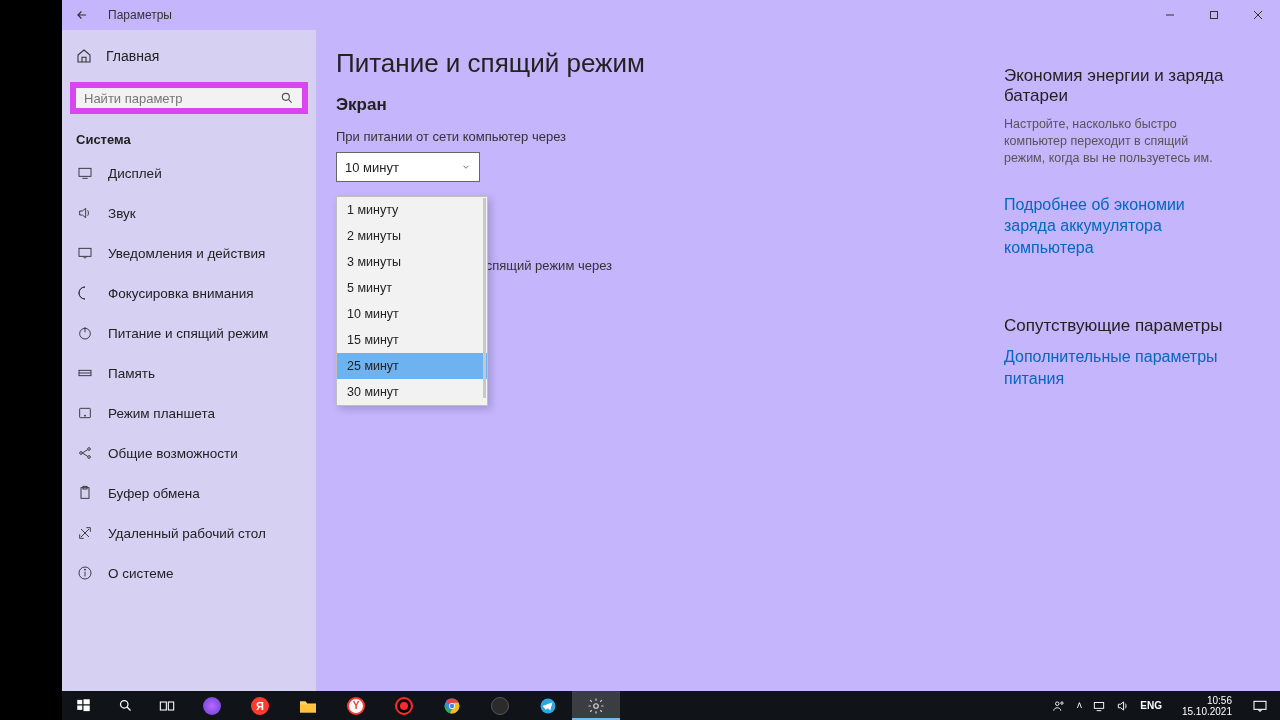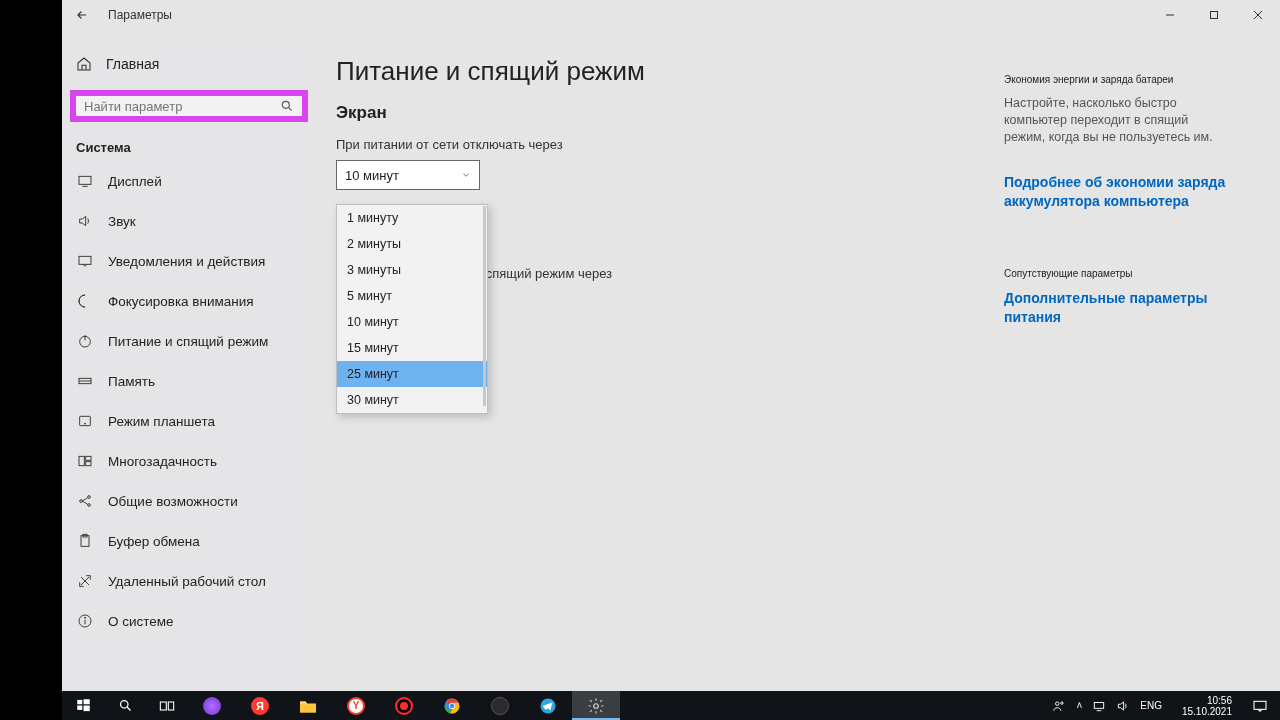--- a/index.html
+++ b/index.html
@@ -1,17 +1,17 @@
 <!DOCTYPE html>
 <html><head>
 <meta charset="utf-8">
 <style>
 * { margin: 0; padding: 0; box-sizing: border-box; font-family: "Segoe UI", Tahoma, sans-serif; }
 html, body { width: 1280px; height: 720px; overflow: hidden; background: #000; }
-.app-window { position: absolute; left: 62px; top: 0; width: 1218px; height: 691px; background: #e5e5e5; display: flex; flex-direction: column; gap: 8px; }
+.app-window { position: absolute; left: 62px; top: 0; width: 1218px; height: 691px; background: #c4b5fd; display: flex; flex-direction: column; }
 .titlebar { height: 30px; display: flex; align-items: center; position: relative; }
 .titlebar .back { width: 40px; display: flex; justify-content: center; align-items: center; font-size: 14px; color: #333; cursor: pointer; }
 .titlebar .title { font-size: 12px; color: #333; margin-left: 6px; }
 .win-controls { position: absolute; right: 0; top: 0; display: flex; }
 .win-btn { width: 44px; height: 30px; display: flex; align-items: center; justify-content: center; font-size: 11px; color: #333; cursor: pointer; }
 .content-row { flex: 1; display: flex; min-height: 0; }
 .sidebar { width: 254px; background: rgba(230,230,235,0.55); display: flex; flex-direction: column; padding-top: 6px; backdrop-filter: blur(4px); }
 .home-row { display: flex; align-items: center; height: 40px; padding-left: 14px; gap: 14px; color: #222; font-size: 14px; cursor: pointer; }
 .search-wrap { padding: 6px 8px 10px 8px; }
 .search-box { width: 100%; height: 32px; border: 6px solid #d946ef; background: #f2f2f2; display: flex; align-items: center; padding: 0 8px; justify-content: space-between; }
@@ -23,23 +23,23 @@
 .nav-item .nicon { width: 18px; display: flex; justify-content: center; color: #333; font-size: 14px; }
 .main-area { flex: 1; padding: 18px 24px 0 20px; position: relative; display: flex; }
 .main-col { flex: 1; min-width: 0; }
 .page-title { font-size: 26px; font-weight: 400; color: #222; margin-bottom: 16px; }
 .section-h { font-size: 17px; font-weight: 600; color: #222; margin-bottom: 14px; }
 .field-label { font-size: 13px; color: #333; margin-bottom: 8px; }
 .combo { width: 144px; height: 30px; border: 1px solid #666; display: flex; align-items: center; padding: 0 8px; font-size: 13px; color: #222; justify-content: space-between; cursor: pointer; background: #fff; }
 .combo .chev { font-size: 10px; color: #555; }
 .sleep-block { margin-top: 76px; }
 .right-panel { width: 260px; padding-top: 18px; padding-right: 28px; padding-left: 8px; }
-.rp-head { font-size: 10px; color: #222; margin-bottom: 10px; }
+.rp-head { font-size: 17px; color: #222; margin-bottom: 10px; }
 .rp-text { font-size: 12.5px; color: #555; line-height: 1.35; margin-bottom: 27px; }
-.rp-link { font-size: 14px; color: #0067c0; cursor: pointer; line-height: 1.35; font-weight: bold; }
+.rp-link { font-size: 16px; color: #0067c0; cursor: pointer; line-height: 1.35; }
 .rp-block2 { margin-top: 58px; }
 .dropdown-pop { position: absolute; left: 20px; top: 166px; width: 152px; background: #f2f2f2; border: 1px solid #bfbfbf; box-shadow: 3px 3px 8px rgba(0,0,0,0.18); z-index: 50; }
 .dd-inner { position: relative; }
 .dd-scroll { position: absolute; right: 1px; top: 1px; width: 3px; height: 200px; background: #c8c8c8; }
 .dd-item { height: 26px; display: flex; align-items: center; padding-left: 10px; font-size: 12.5px; color: #222; cursor: pointer; }
 .dd-item.hl { background: #6fb2f0; }
 .taskbar { position: absolute; left: 62px; bottom: 0; width: 1218px; height: 29px; background: #101318; display: flex; align-items: center; }
 .tb-left { display: flex; align-items: center; height: 100%; }
 .tb-btn { width: 42px; height: 100%; display: flex; align-items: center; justify-content: center; color: #fff; font-size: 14px; cursor: pointer; }
 .tb-btn.app { width: 48px; }
@@ -165,30 +165,20 @@
             <span class="nicon">
               <svg width="16" height="14" viewBox="0 0 24 20" fill="none" stroke="#333" stroke-width="1.4">
                 <rect x="4" y="3" width="16" height="14" rx="1"></rect>
                 <circle cx="12" cy="14" r="0.8" fill="#333"></circle>
               </svg>
             </span>
             <span>Режим планшета</span>
           </div>
           <div class="nav-item">
             <span class="nicon">
-              <svg width="16" height="14" viewBox="0 0 24 20" fill="none" stroke="#333" stroke-width="1.4">
-                <rect x="3" y="3" width="8" height="14"></rect>
-                <rect x="13" y="3" width="8" height="6"></rect>
-                <rect x="13" y="11" width="8" height="6"></rect>
-              </svg>
-            </span>
-            <span>Многозадачность</span>
-          </div>
-          <div class="nav-item">
-            <span class="nicon">
               <svg width="16" height="16" viewBox="0 0 24 24" fill="none" stroke="#333" stroke-width="1.4">
                 <path d="M8 12l8-5M8 12l8 5"></path>
                 <circle cx="6" cy="12" r="2"></circle>
                 <circle cx="18" cy="6" r="2"></circle>
                 <circle cx="18" cy="18" r="2"></circle>
               </svg>
             </span>
             <span>Общие возможности</span>
           </div>
           <div class="nav-item">
@@ -219,21 +209,21 @@
             </span>
             <span>О системе</span>
           </div>
         </div>
     </div>
 
     <div class="main-area">
       <div class="main-col">
         <div class="page-title">Питание и спящий режим</div>
         <div class="section-h">Экран</div>
-        <div class="field-label">При питании от сети отключать через</div>
+        <div class="field-label">При питании от сети компьютер через</div>
         <div class="combo">
           <span>10 минут</span>
           <span class="chev">
               <svg width="10" height="10" viewBox="0 0 24 24" fill="none" stroke="#555" stroke-width="2">
                 <path d="M6 9l6 6 6-6"></path>
               </svg>
             </span>
         </div>
 
         <div class="sleep-block">
@@ -357,21 +347,21 @@
             <rect x="4" y="6" width="16" height="10"></rect>
             <line x1="8" y1="20" x2="16" y2="20"></line>
           </svg>
         </span>
       <span>
           <svg width="14" height="14" viewBox="0 0 24 24" fill="none" stroke="#fff" stroke-width="1.6">
             <path d="M4 9v6h4l5 4V5L8 9z"></path>
             <path d="M16 8c1.5 1.5 1.5 6.5 0 8"></path>
           </svg>
         </span>
-      <span style="font-size:10px;">ENG</span>
+      <span style="font-size:10px;font-weight:bold;">ENG</span>
     </div>
     <div class="tb-clock">
       <div>10:56</div>
       <div>15.10.2021</div>
     </div>
     <div class="tb-btn" style="width:32px;">
         <svg width="16" height="14" viewBox="0 0 24 20" fill="none" stroke="#fff" stroke-width="1.6">
           <rect x="3" y="3" width="18" height="12"></rect>
           <path d="M9 15l3 3 3-3"></path>
         </svg>

